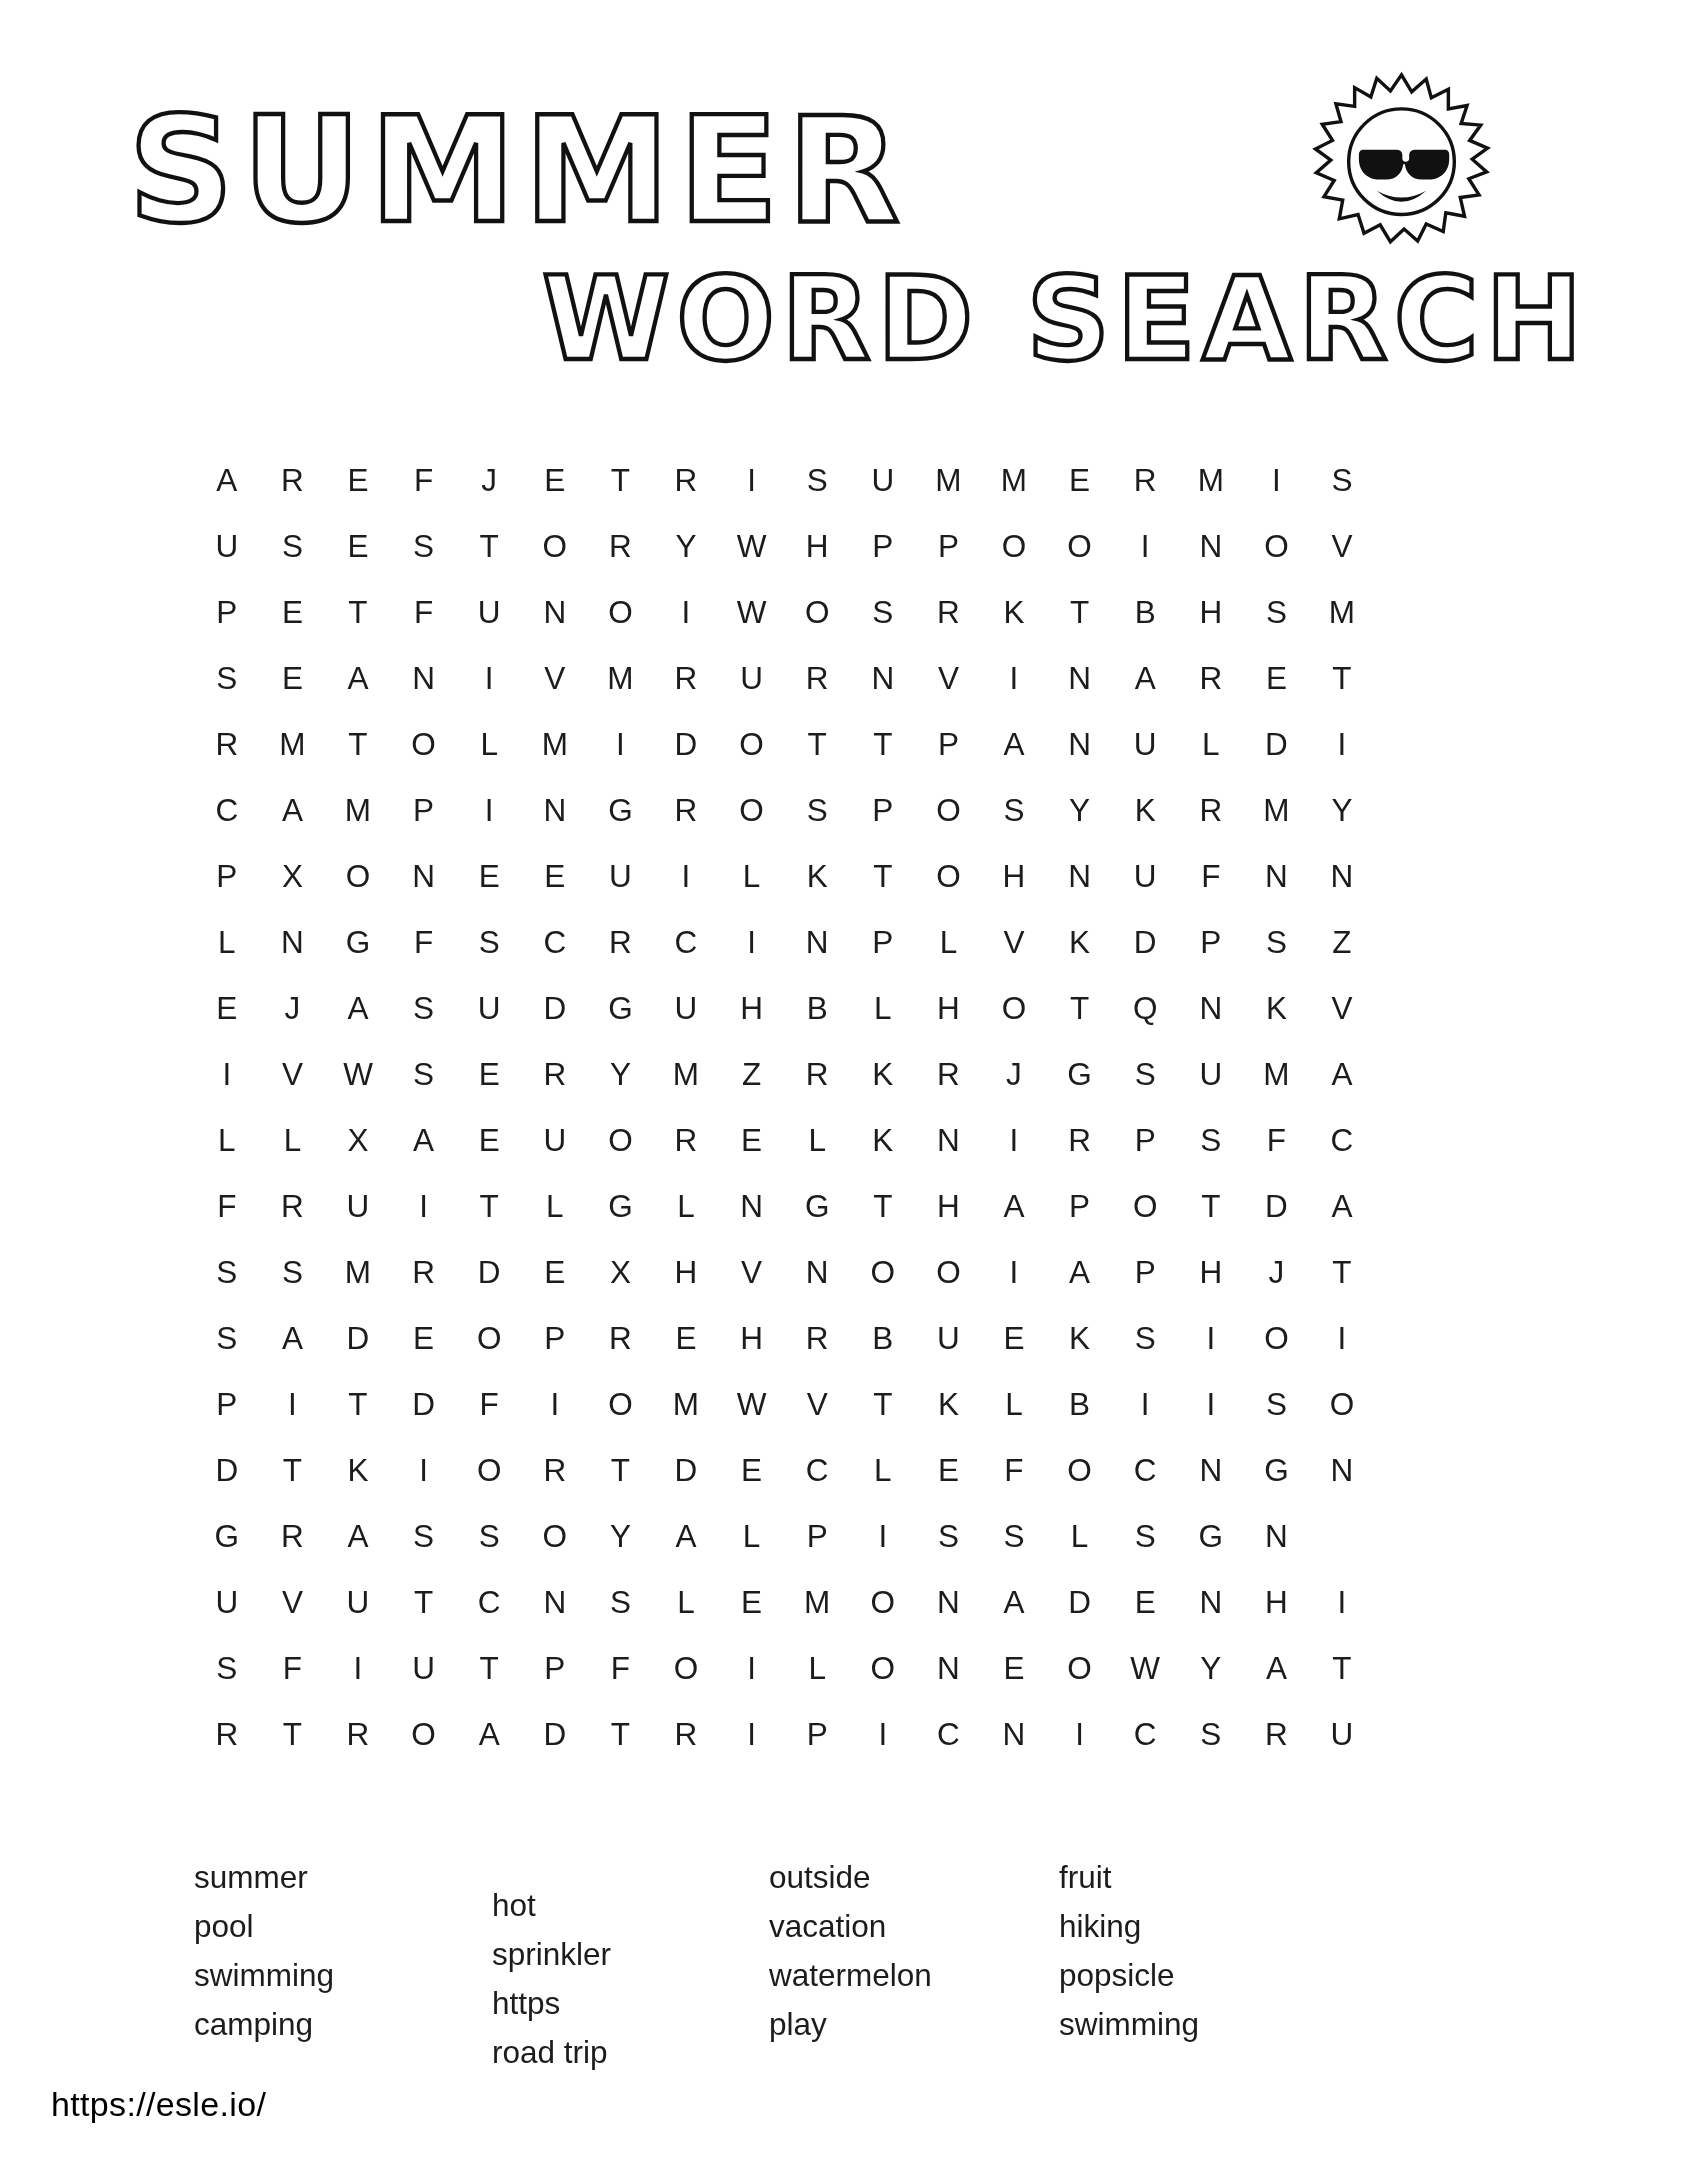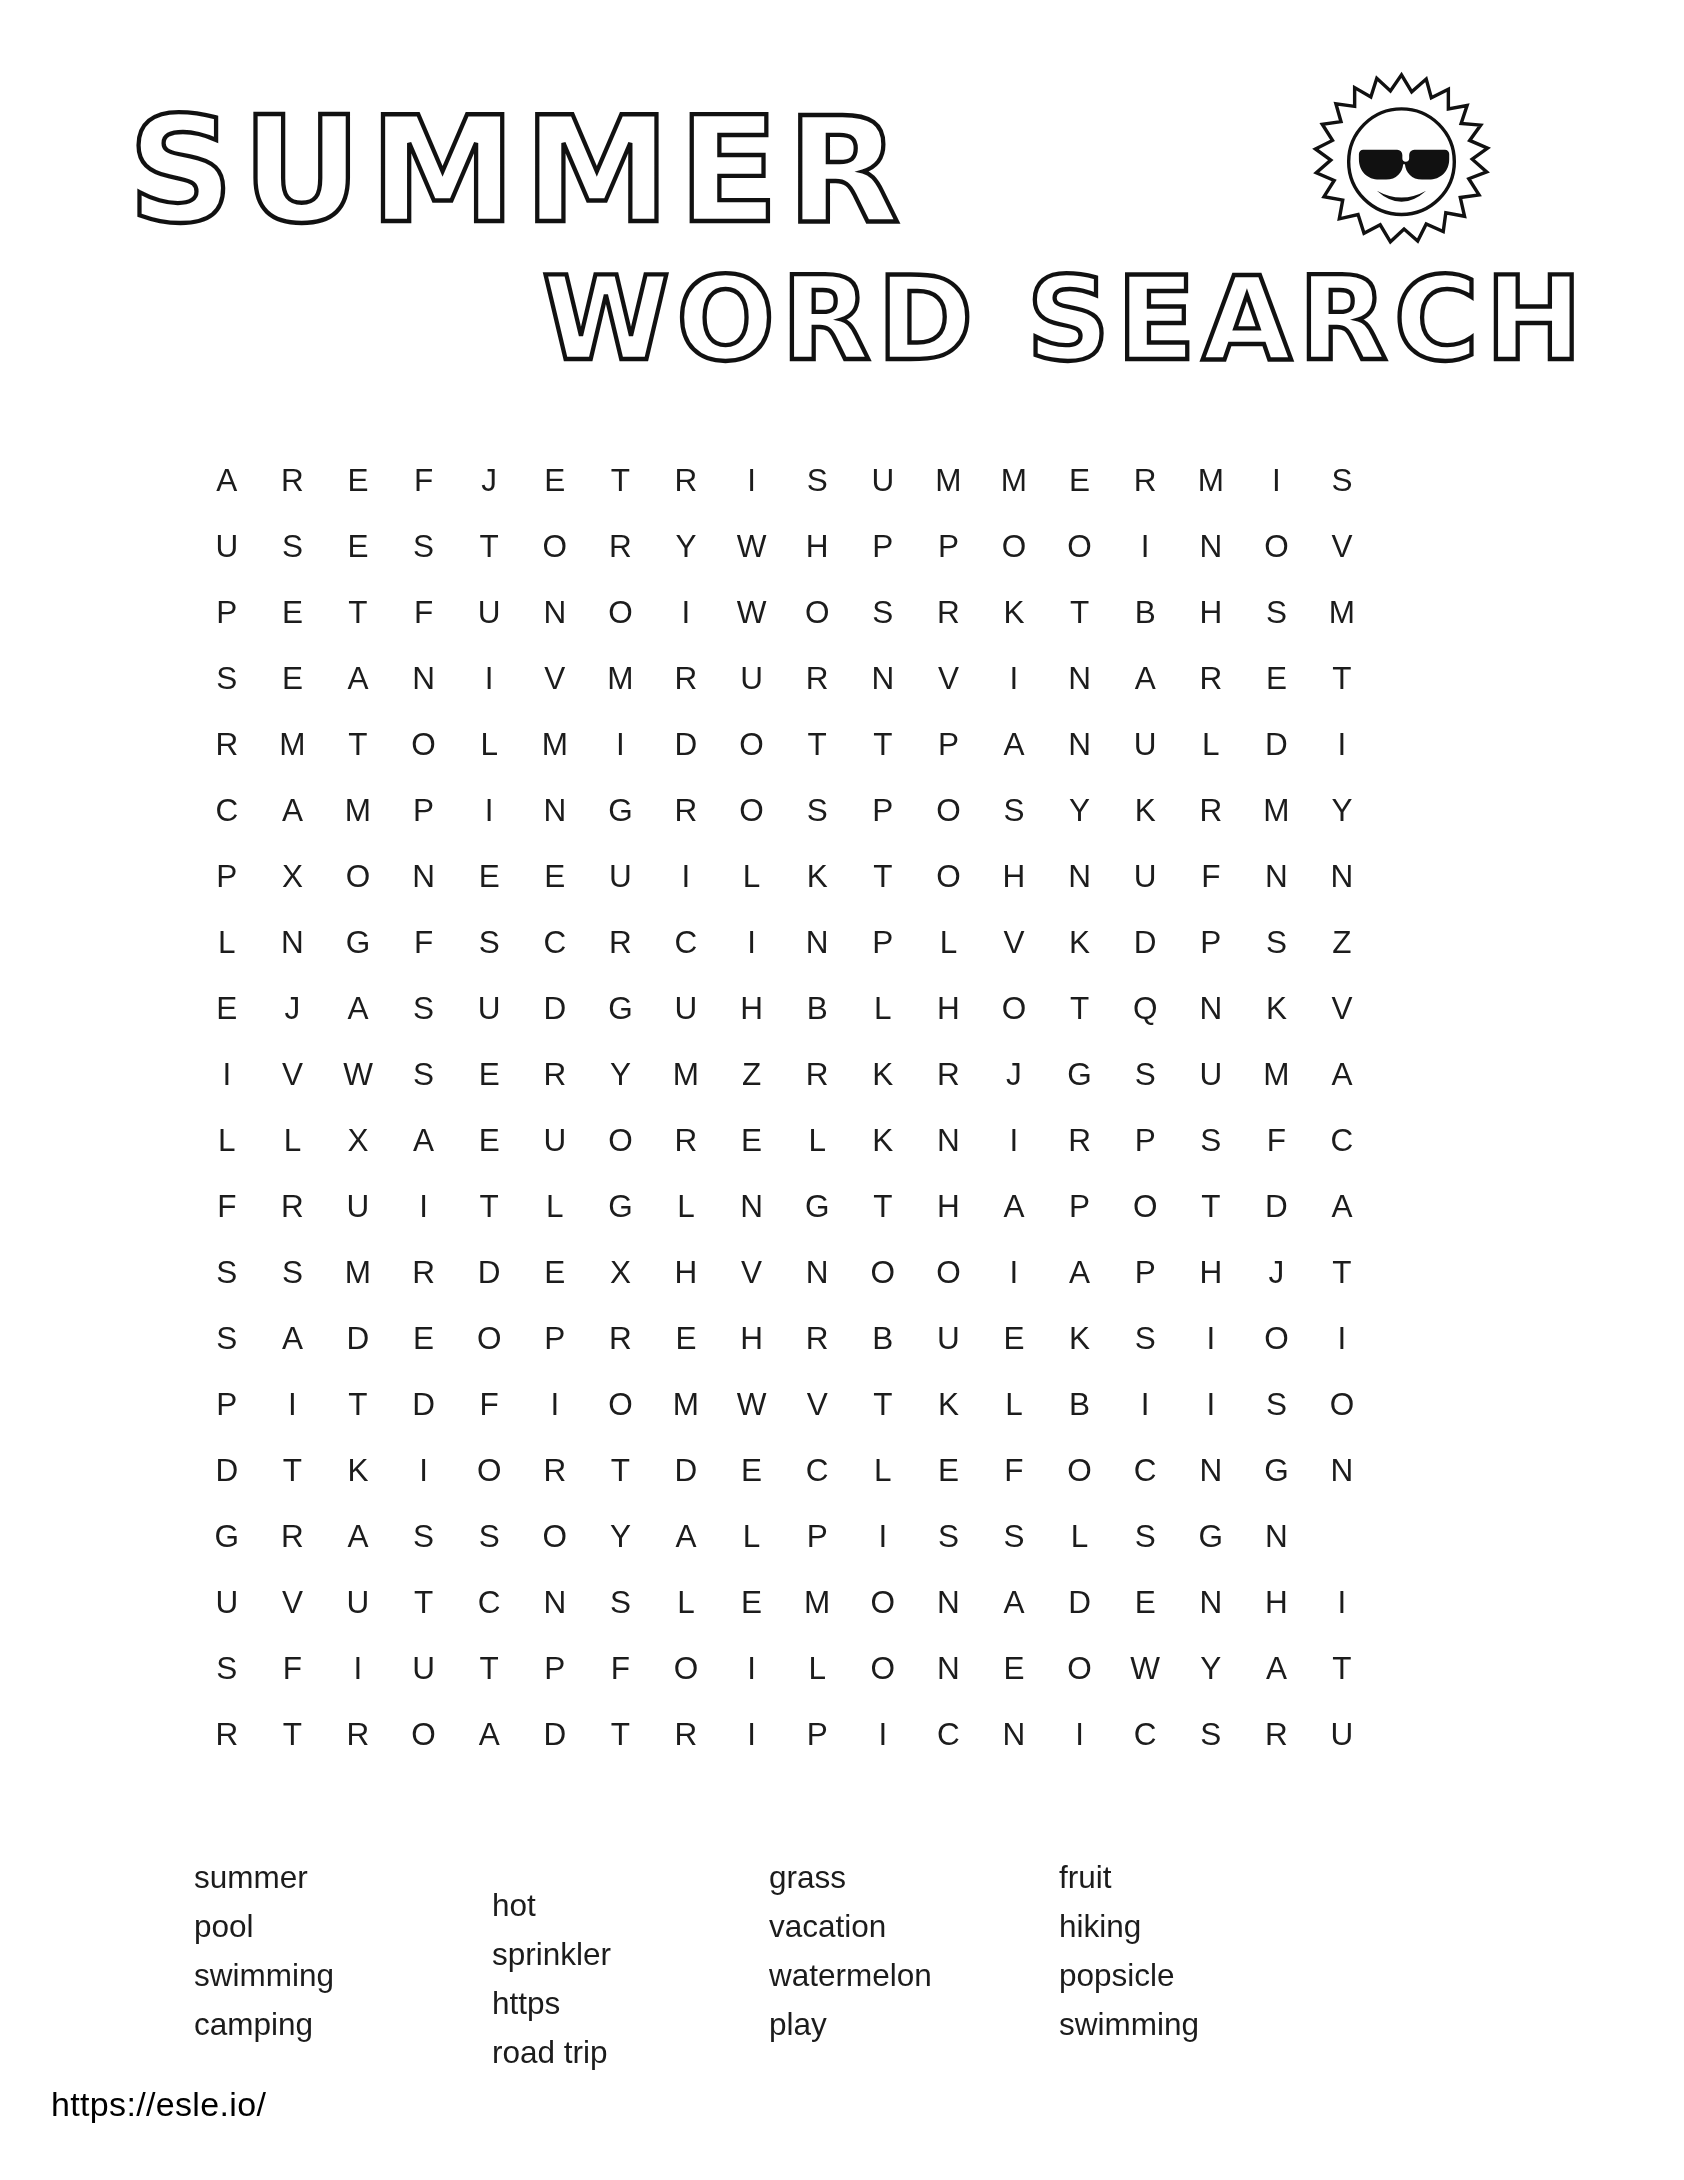--- a/index.html
+++ b/index.html
@@ -558,21 +558,21 @@
         <div class="word-item">swimming</div>
         <div class="word-item">camping</div>
       </div>
       <div class="word-col c2">
         <div class="word-item">hot</div>
         <div class="word-item">sprinkler</div>
         <div class="word-item">https</div>
         <div class="word-item">road trip</div>
       </div>
       <div class="word-col c3">
-        <div class="word-item">grass</div>
+        <div class="word-item">outside</div>
         <div class="word-item">vacation</div>
         <div class="word-item">watermelon</div>
         <div class="word-item">play</div>
       </div>
       <div class="word-col c4">
         <div class="word-item">fruit</div>
         <div class="word-item">hiking</div>
         <div class="word-item">popsicle</div>
         <div class="word-item">swimming</div>
       </div>

